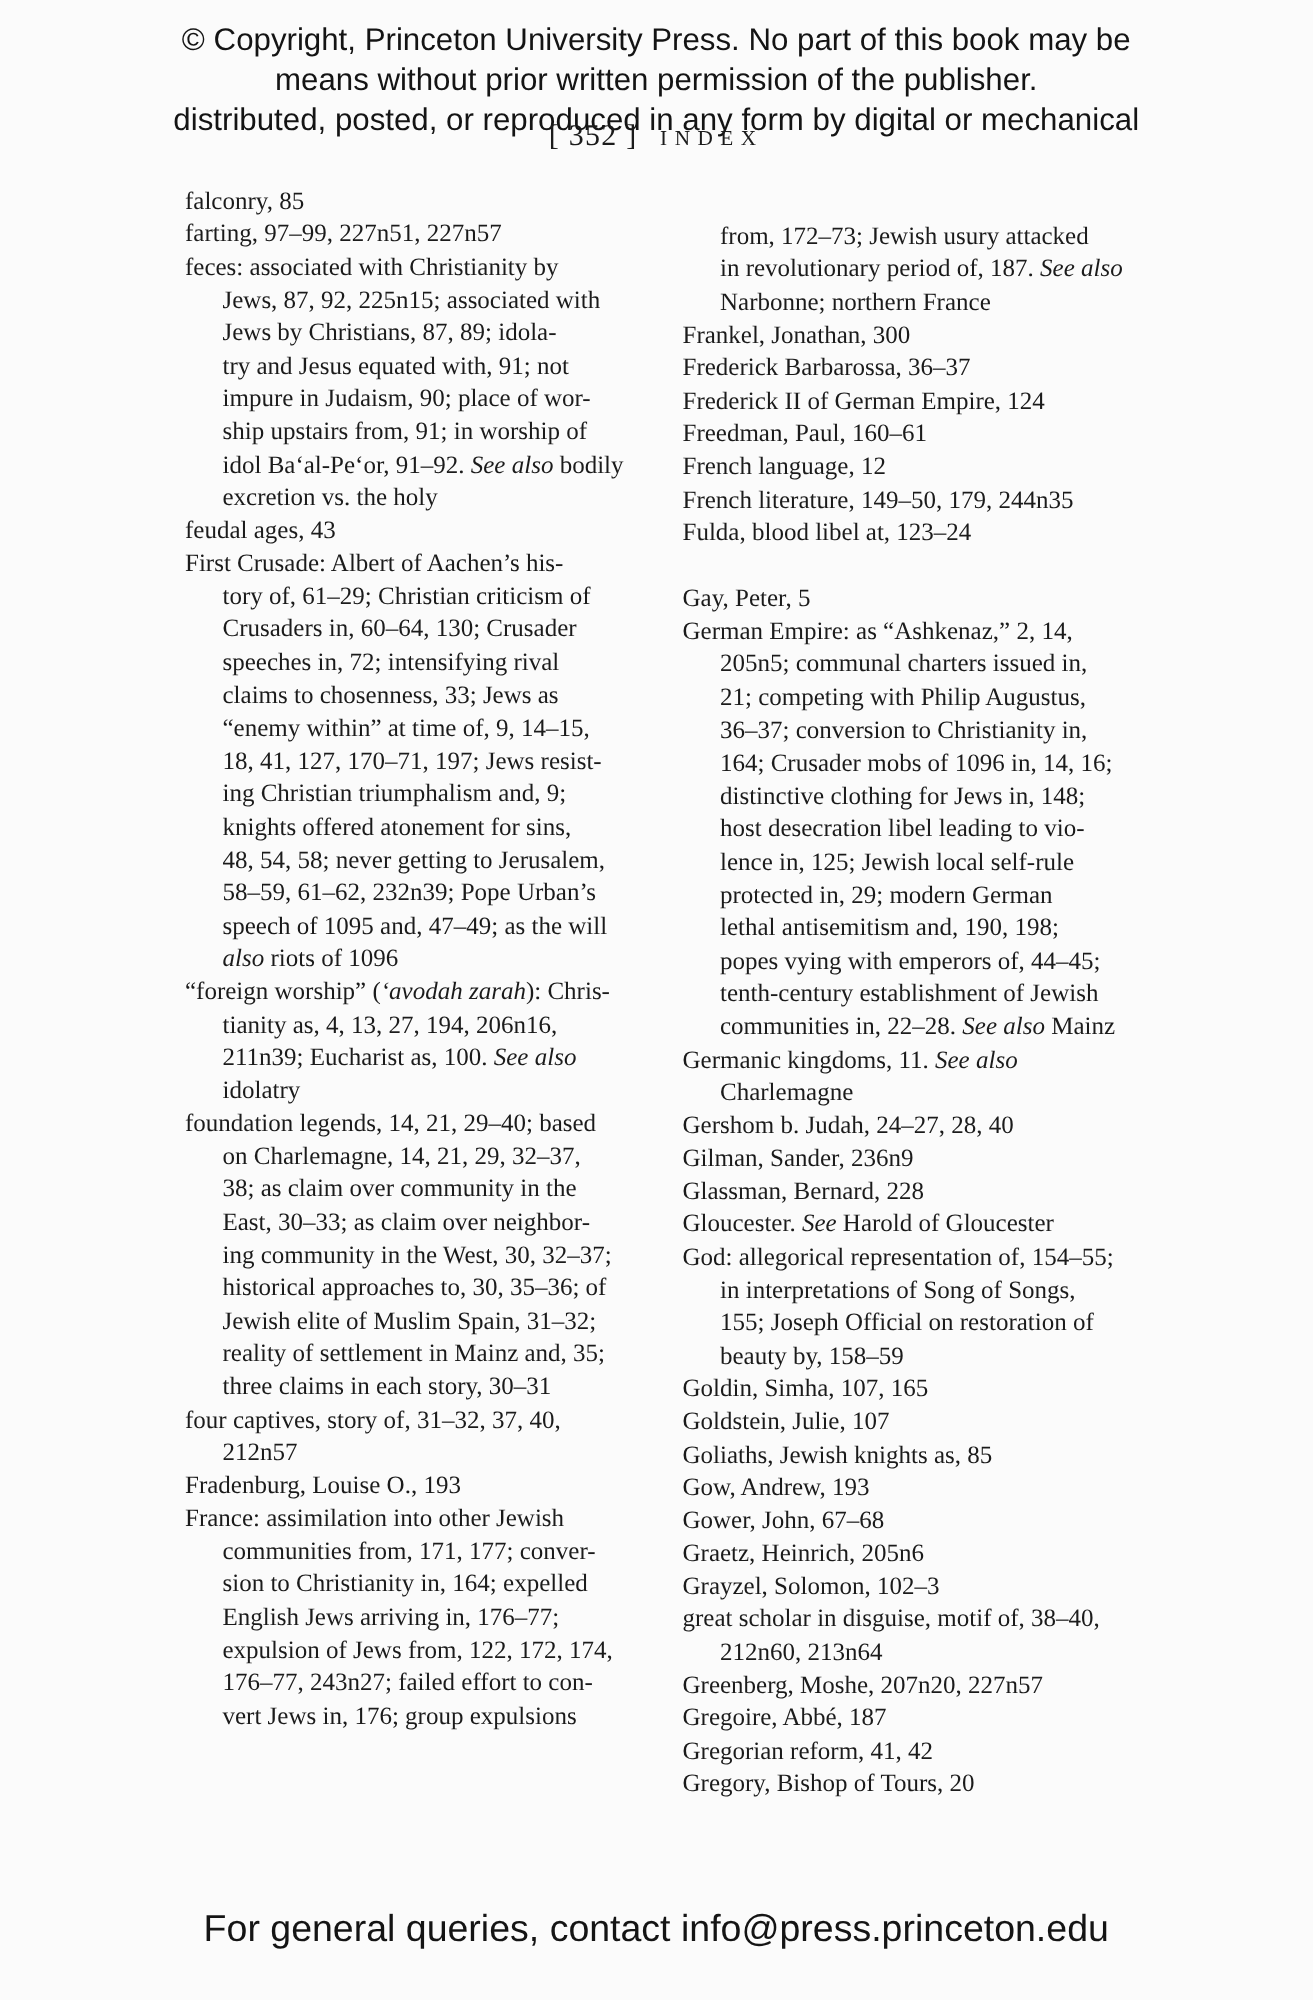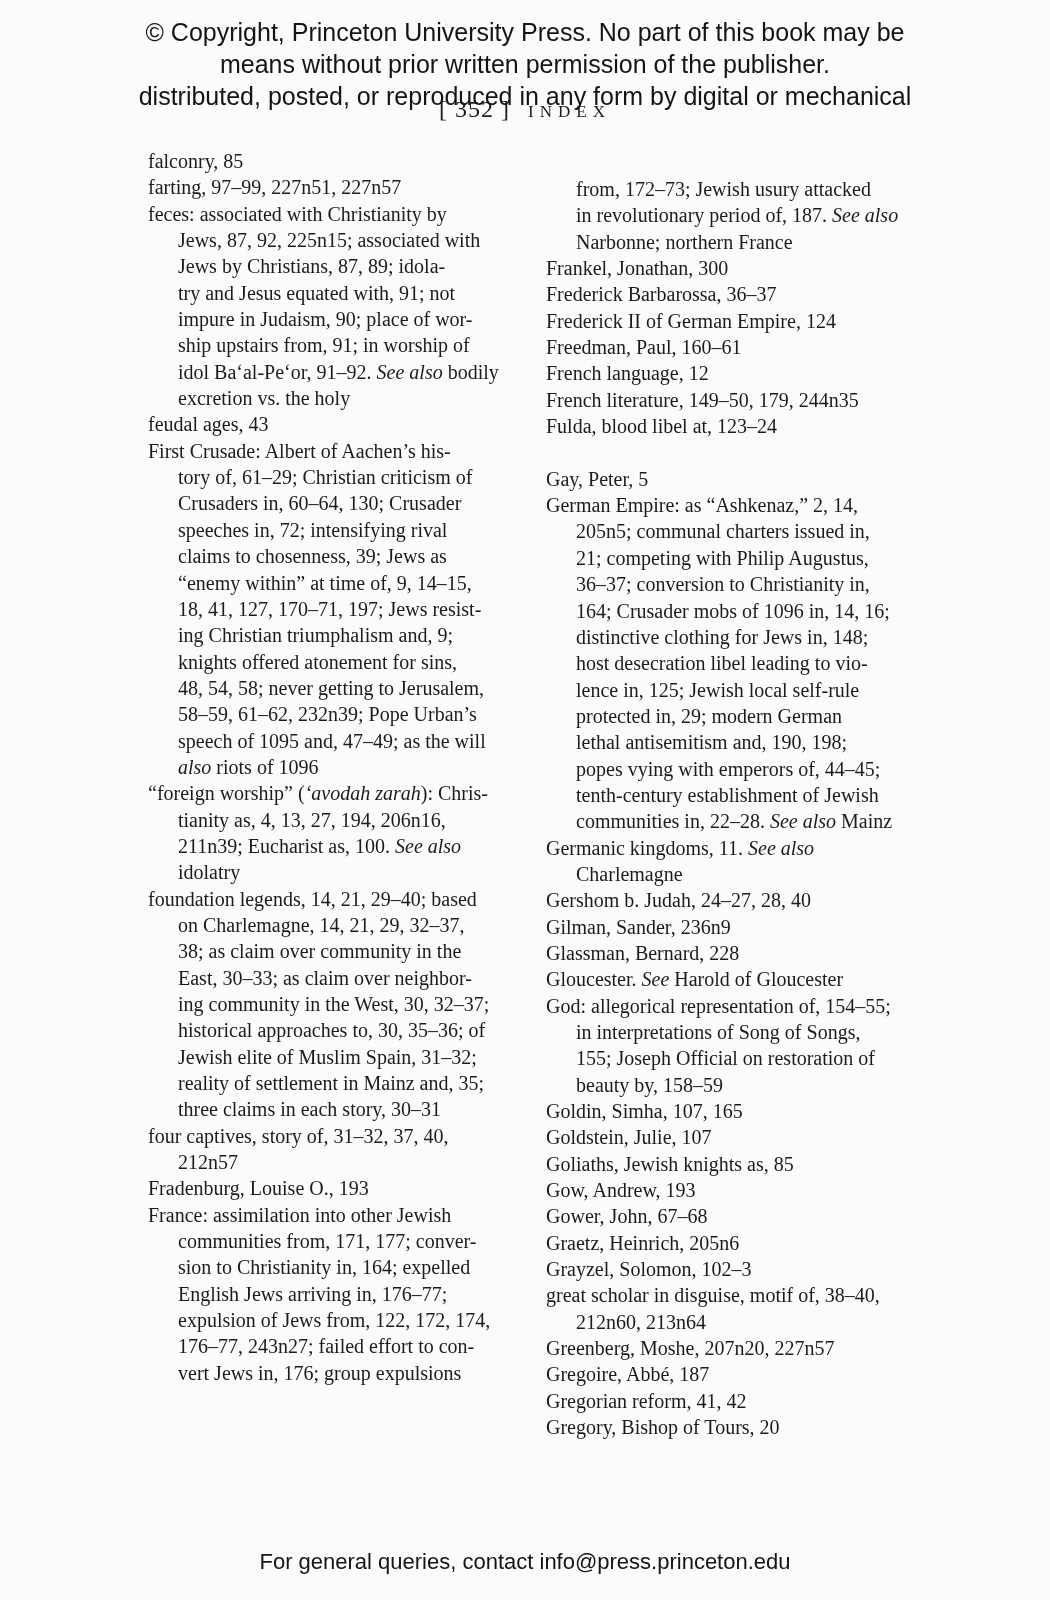--- a/index.html
+++ b/index.html
@@ -51,26 +51,26 @@
     line-height: 26.35px;
     color: #1b1b1b;
   }
   #col-left  { left: 148px; width: 385px; }
   #col-right { left: 546px; width: 400px; margin-top: 28px; }
   .line { white-space: nowrap; }
   .line.indent { padding-left: 30px; }
   .line.gap { height: 26.35px; }
   .page-footer {
     position: absolute;
-    bottom: 25px;
+    bottom: 39px;
     left: 0;
     width: 100%;
     text-align: center;
     font-family: "Liberation Sans", sans-serif;
-    font-size: 22px;
+    font-size: 30px;
     color: #141414;
   }
 </style>
 </head>
 <body>
 
 <div class="page">
 
   <div class="copyright" id="copyright-block">
       <div>© Copyright, Princeton University Press. No part of this book may be</div>
@@ -91,21 +91,21 @@
       <div class="line indent">try and Jesus equated with, 91; not</div>
       <div class="line indent">impure in Judaism, 90; place of wor-</div>
       <div class="line indent">ship upstairs from, 91; in worship of</div>
       <div class="line indent">idol Ba‘al-Pe‘or, 91–92. <i>See also</i> bodily</div>
       <div class="line indent">excretion vs. the holy</div>
       <div class="line">feudal ages, 43</div>
       <div class="line">First Crusade: Albert of Aachen’s his-</div>
       <div class="line indent">tory of, 61–29; Christian criticism of</div>
       <div class="line indent">Crusaders in, 60–64, 130; Crusader</div>
       <div class="line indent">speeches in, 72; intensifying rival</div>
-      <div class="line indent">claims to chosenness, 39; Jews as</div>
+      <div class="line indent">claims to chosenness, 33; Jews as</div>
       <div class="line indent">“enemy within” at time of, 9, 14–15,</div>
       <div class="line indent">18, 41, 127, 170–71, 197; Jews resist-</div>
       <div class="line indent">ing Christian triumphalism and, 9;</div>
       <div class="line indent">knights offered atonement for sins,</div>
       <div class="line indent">48, 54, 58; never getting to Jerusalem,</div>
       <div class="line indent">58–59, 61–62, 232n39; Pope Urban’s</div>
       <div class="line indent">speech of 1095 and, 47–49; as the will</div>
       <div class="line indent"><i>also</i> riots of 1096</div>
       <div class="line">“foreign worship” (<i>‘avodah zarah</i>): Chris-</div>
       <div class="line indent">tianity as, 4, 13, 27, 194, 206n16,</div>

